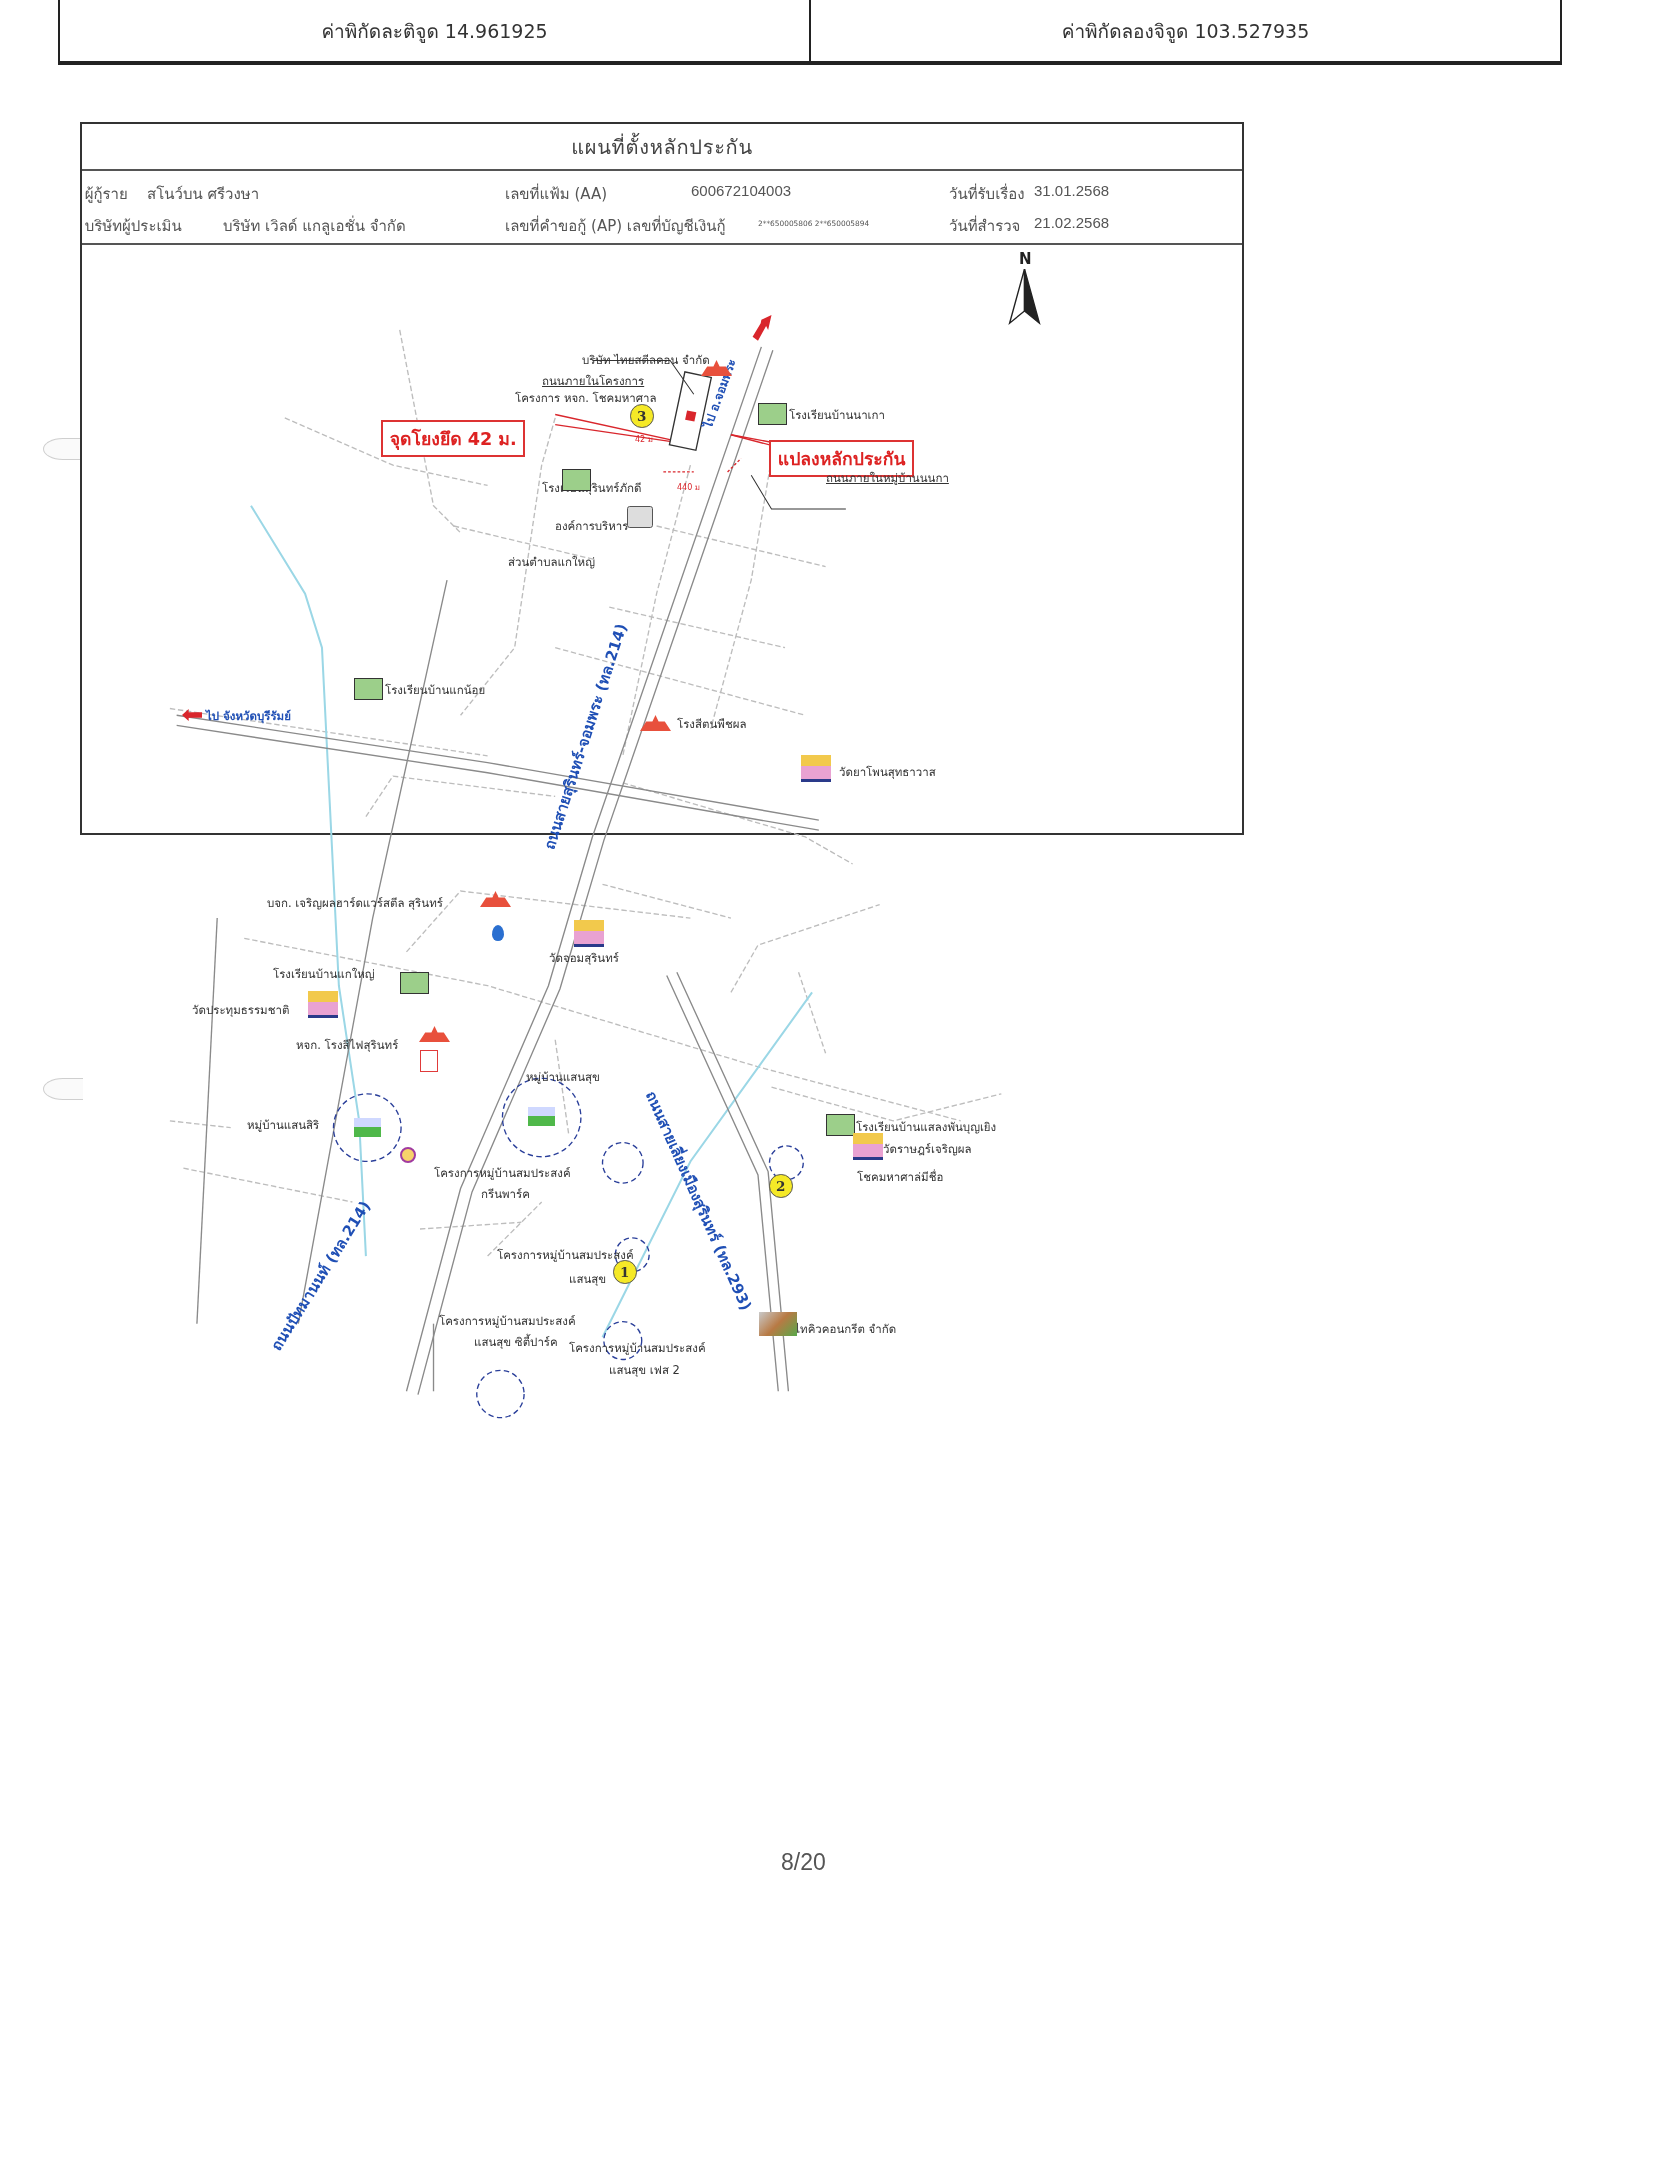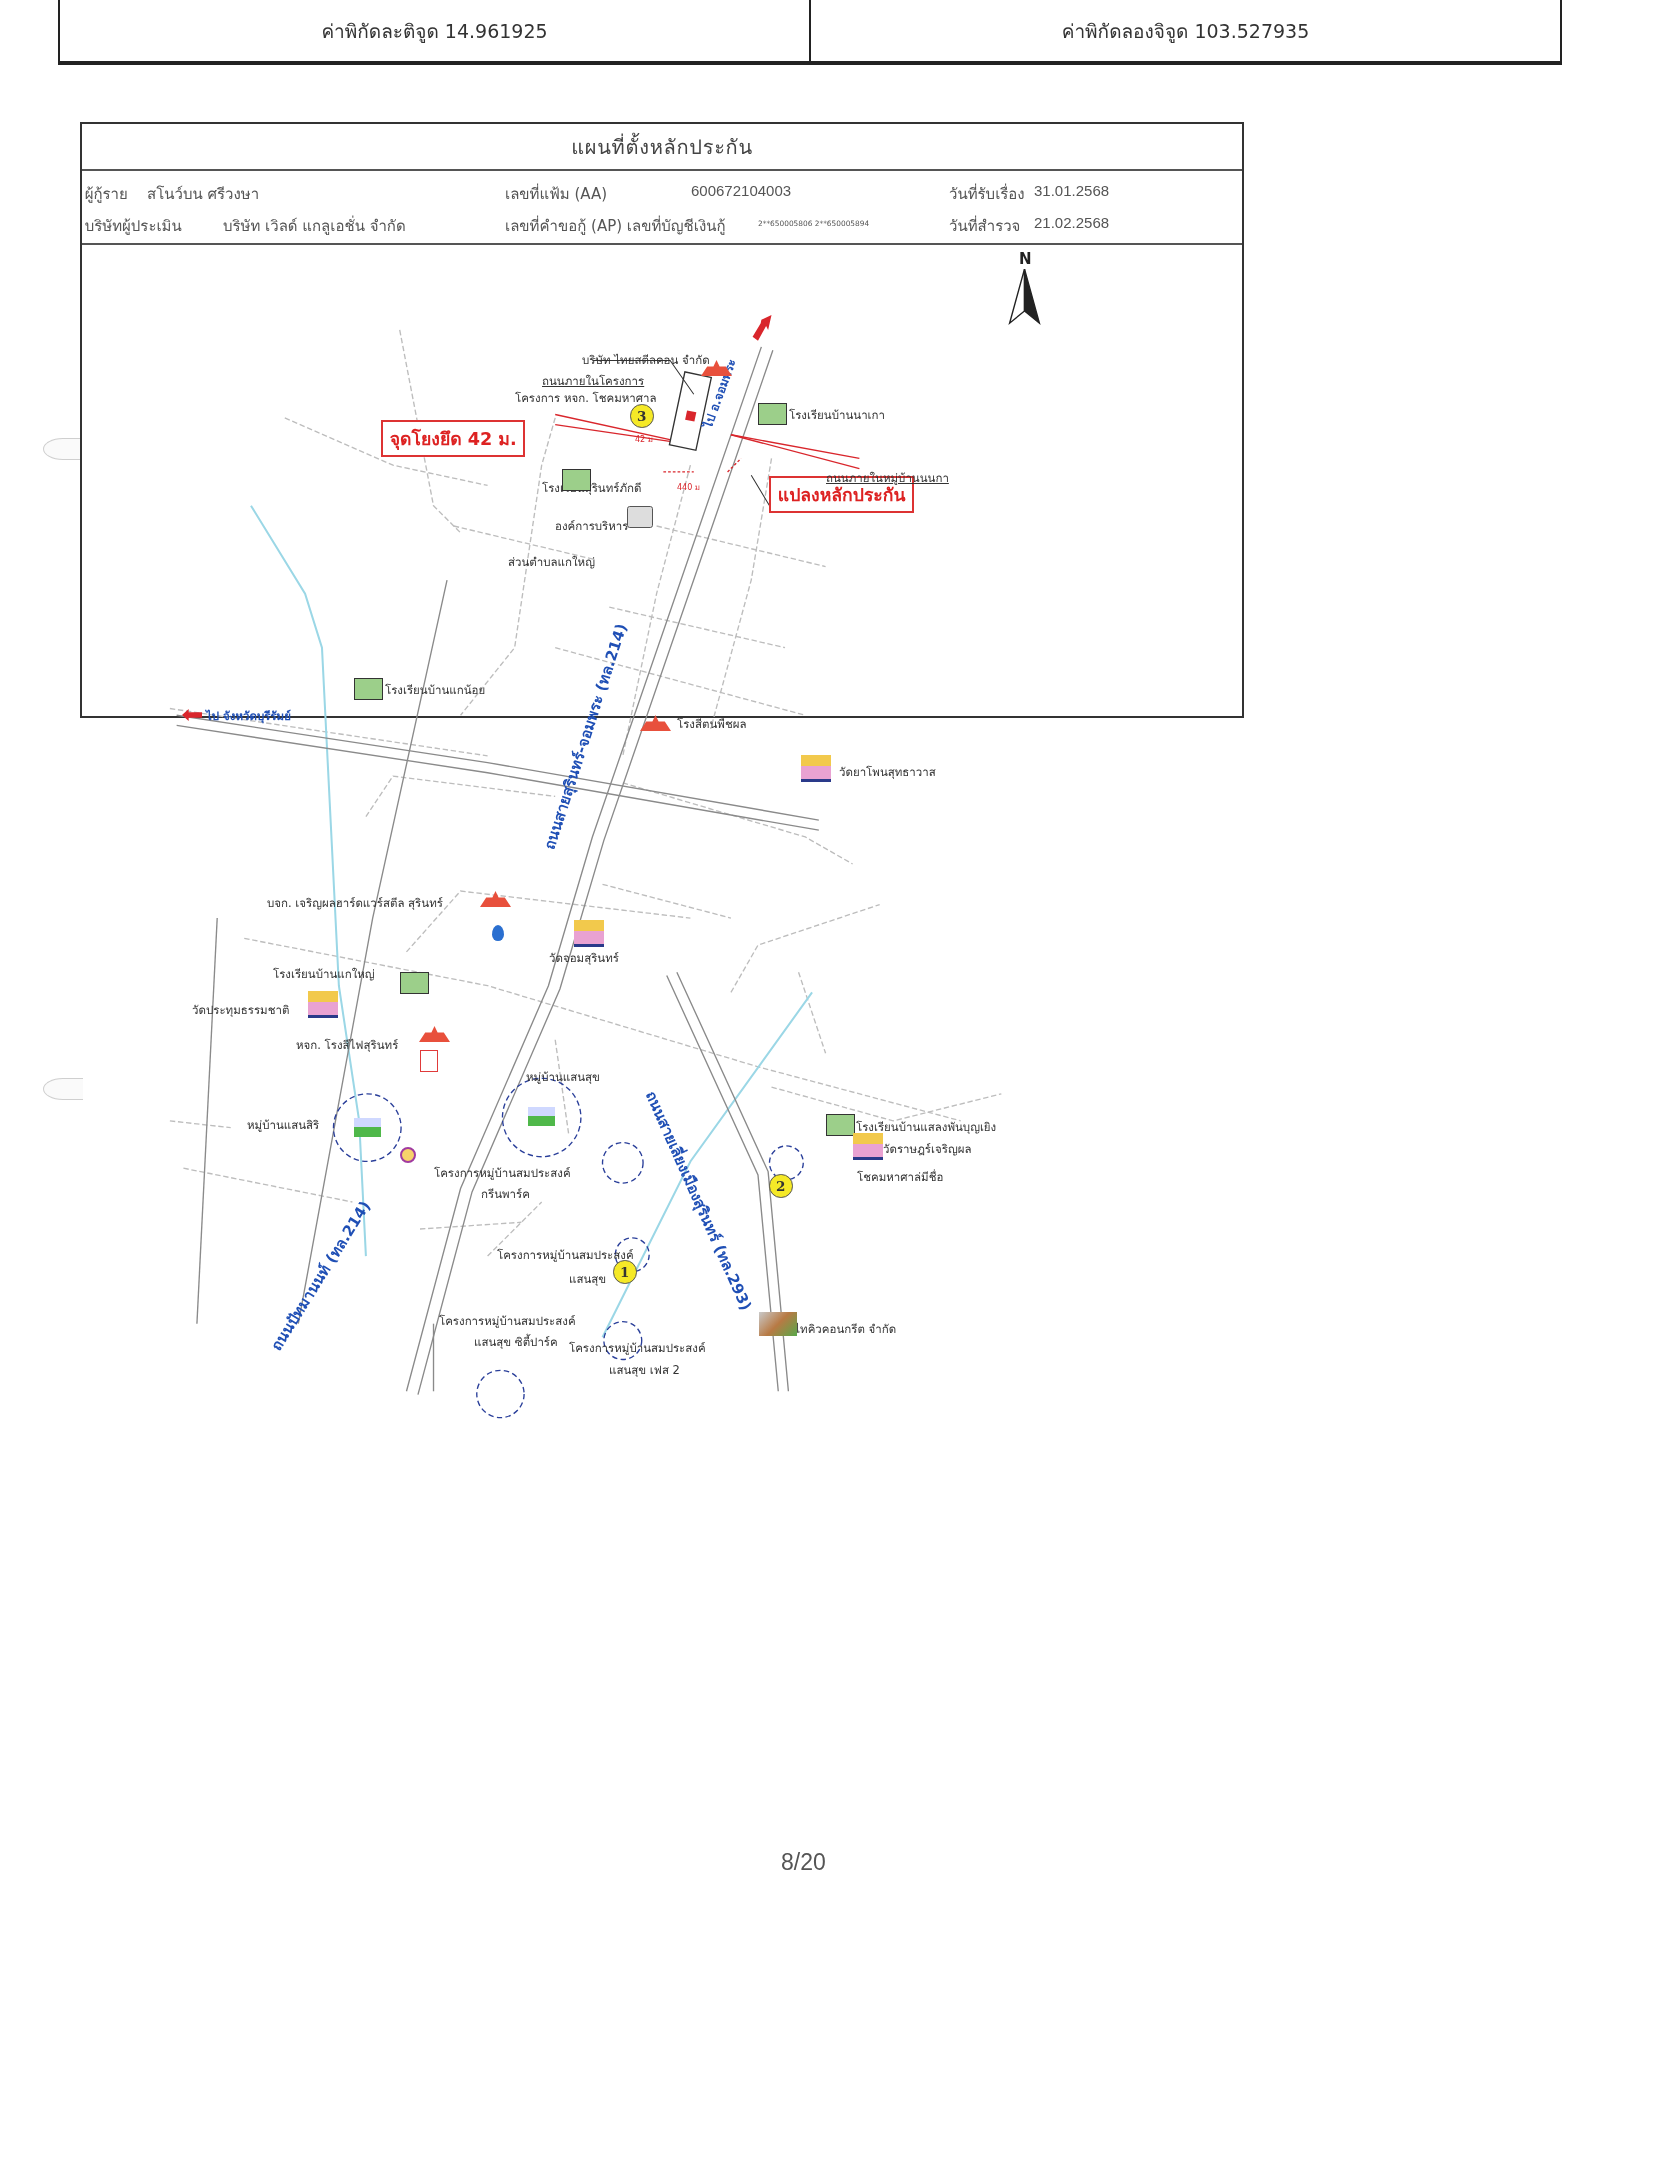--- a/index.html
+++ b/index.html
@@ -1,20 +1,20 @@
 <!DOCTYPE html>
 <html style="font-size:10.8px"><head>
 <meta charset="utf-8">
 <style>
   html, body { margin:0; padding:0; background:#ffffff; }
   body { width:1676px; height:2183px; position:relative; overflow:hidden; font-family:"DejaVu Sans", sans-serif; color:#222; }
   .coord-table { position:absolute; left:58px; top:0; width:1504px; height:65px; border-left:2.7px solid #222; border-right:2.7px solid #222; border-bottom:4px solid #222; display:flex; box-sizing:border-box; }
   .coord-cell { flex:1; display:flex; align-items:center; justify-content:center; font-size:19px; color:#333; }
   .coord-cell + .coord-cell { border-left:2.7px solid #222; }
-  .map-frame { position:absolute; left:80px; top:122px; width:1164px; height:596px; border:2px solid #333; box-sizing:border-box; background:#fff; }
+  .map-frame { position:absolute; left:80px; top:122px; width:1164px; height:713px; border:2px solid #333; box-sizing:border-box; background:#fff; }
   .map-title { height:45px; border-bottom:2px solid #555; display:flex; align-items:center; justify-content:center; font-size:20px; color:#444; letter-spacing:0.7px; }
   .info-block { height:72px; border-bottom:2px solid #555; position:relative; font-size:15px; color:#555; }
   .info-row { position:absolute; left:0; right:0; height:34px; }
   .info-row span { position:absolute; white-space:nowrap; }
   .map-canvas { position:absolute; left:0; top:118px; width:1160px; height:1267px; }
   .map-canvas svg { position:absolute; left:0; top:0; }
   .lbl { position:absolute; white-space:nowrap; font-size:11.5px; color:#333; }
   .lbl-red-box { position:absolute; border:2px solid #d33; color:#d22; font-weight:bold; font-size:17.6px; padding:2.7px 6.8px; background:#fff; white-space:nowrap; }
   .road-lbl { position:absolute; white-space:nowrap; color:#1f4fb5; font-weight:bold; font-size:15px; transform-origin:left center; }
   .num-badge { position:absolute; width:21.6px; height:21.6px; border-radius:50%; background:#f5e927; border:1.4px solid #555; display:flex; align-items:center; justify-content:center; font-family:"DejaVu Serif", serif; font-size:13.5px; font-weight:bold; color:#333; }
@@ -137,21 +137,21 @@
 
     <div class="icon" style="left:922px; top:8px; width:41px; height:74px;">
       <div style="position:absolute; left:15px; top:0; font-weight:bold; font-size:15px;">N</div>
       <svg width="41" height="61" style="position:absolute; left:0; top:19px;" viewBox="0 0 60 90">
         <polygon points="30,0 8,80 30,62" fill="#fff" stroke="#222" stroke-width="2"></polygon>
         <polygon points="30,0 52,80 30,62" fill="#222" stroke="#222" stroke-width="2"></polygon>
       </svg>
     </div>
 
     <div class="lbl-red-box" style="left:299px; top:178px;">จุดโยงยึด 42 ม.</div>
-    <div class="lbl-red-box" style="left:687px; top:198px;margin-top:36px;">แปลงหลักประกัน</div>
+    <div class="lbl-red-box" style="left:687px; top:198px;">แปลงหลักประกัน</div>
     <div class="lbl" style="left:553px; top:191px; font-size:8px; color:#d9262c;">42 ม</div>
     <div class="lbl" style="left:595px; top:239px; font-size:8px; color:#d9262c;">440 ม</div>
 
     <div class="num-badge" style="left:548px; top:162px;">3</div>
     <div class="num-badge" style="left:687px; top:932px;">2</div>
     <div class="num-badge" style="left:531px; top:1018px;">1</div>
 
     <div class="road-lbl" style="left:625px; top:176px; transform:rotate(-70deg); font-size:12px;">ไป อ.จอมพระ</div>
     <div class="road-lbl" style="left:467px; top:595px; transform:rotate(-72deg);">ถนนสายสุรินทร์-จอมพระ (ทล.214)</div>
     <div class="road-lbl" style="left:568px; top:838px; transform:rotate(66deg);">ถนนสายเลี่ยงเมืองสุรินทร์ (ทล.293)</div>

